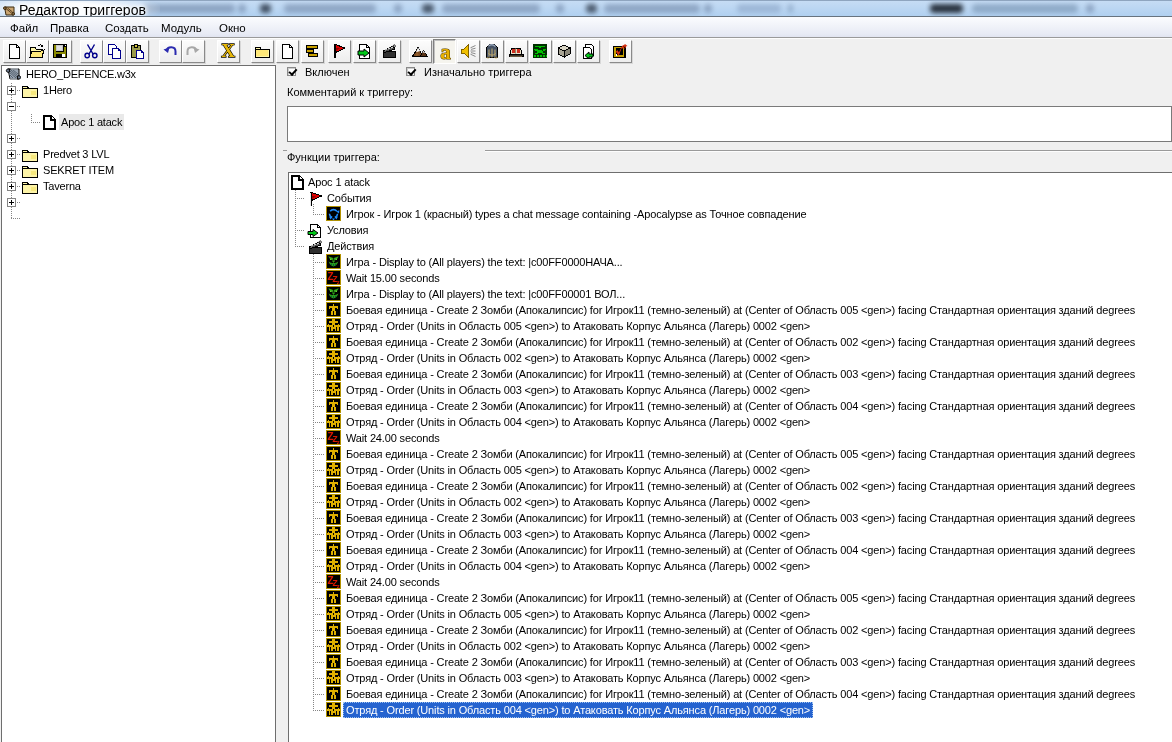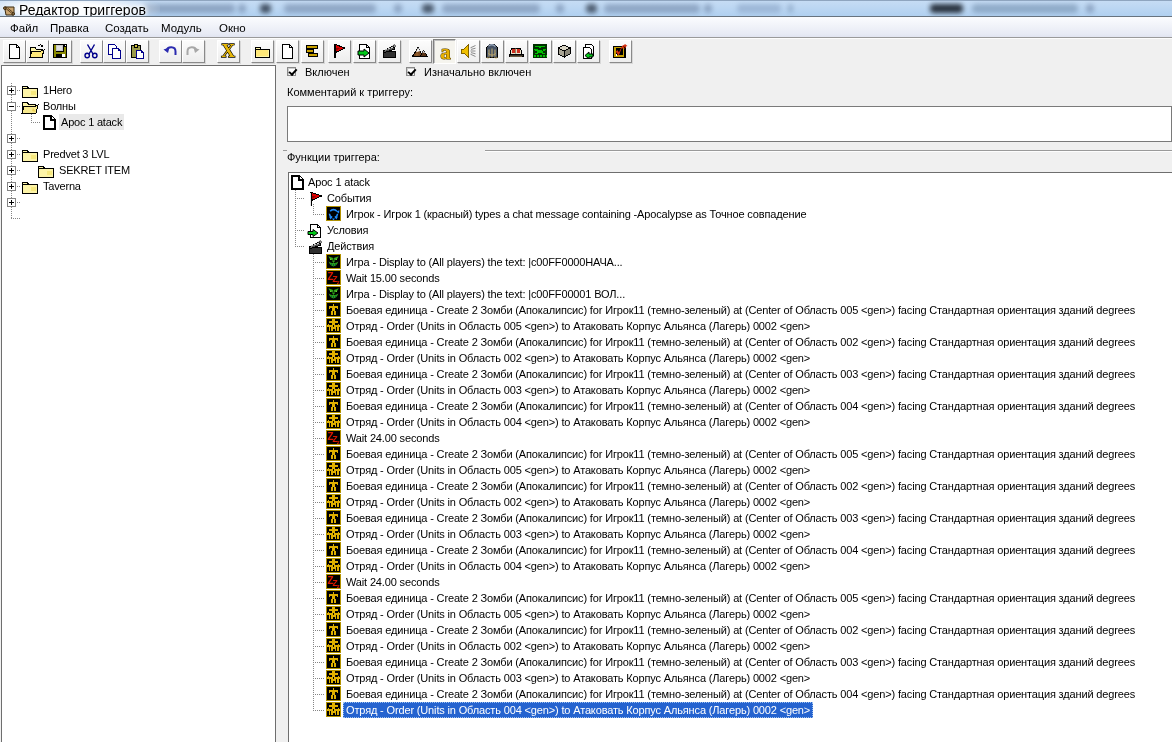--- a/index.html
+++ b/index.html
@@ -271,44 +271,46 @@
         <rect x="1" y="2.5" width="12.5" height="12.5" fill="#000"></rect>
         <rect x="2.8" y="4.3" width="8.9" height="8.9" fill="none" stroke="#c8a000" stroke-width="1.5"></rect>
         <path d="M3.8 8.8l3 3.8 2.8-7.4 3.4 0.4-1.6-1.8 1.2-2.3-2.6 1.6-3 6.2-1.8-2.3z" fill="#d83010" shape-rendering="auto"></path>
         <path d="M13 1l2.5 2-1.7 0.4 0.1 1.8L11.5 3z" fill="#d83010" shape-rendering="auto"></path>
         <rect x="3.8" y="11" width="1.5" height="1.5" fill="#fff"></rect>
       </svg>
     </div>
 </div>
 <div id="lefttree">
 <div class="vdot" style="left:9px;top:17px;height:136px"></div>
+<div class="row" style="left:0;top:0px;width:275px">
+<span class="abs" style="left:3px;top:0">
+        <svg width="16" height="16" viewBox="0 0 16 16" shape-rendering="crispEdges">
+          <path d="M3 3h11v10H5z" fill="#9aa6b4" stroke="#000" shape-rendering="auto"></path>
+          <path d="M3 3c-2.2 0-2.2 3.2 0 3.2h1.6V3z" fill="#6a768a" stroke="#000" shape-rendering="auto"></path>
+          <path d="M14 13c2.2 0 2.2-3.2 0-3.2h-1.6V13z" fill="#6a768a" stroke="#000" shape-rendering="auto"></path>
+          <path d="M5 5l7 6M6 4l7 6M8 4l5 4M4 6l7 6M4 8l5 5" stroke="#55616f" shape-rendering="auto"></path>
+          <path d="M6 3h7M5 13h7" stroke="#c3ccd6" shape-rendering="auto"></path>
+        </svg>
+      </span>
+<span class="rtxt" style="left:24px">HERO_DEFENCE.w3x</span>
+    </div>
 <div class="hdot" style="left:9px;top:24px;width:10px"></div>
 <div class="expand plus" style="left:5px;top:20px"></div>
 <div class="row" style="left:0;top:16px;width:275px">
 <span class="abs" style="left:19px;top:1px">
         <svg width="17" height="15" viewBox="0 0 17 15" shape-rendering="crispEdges">
           <path d="M1 3h5l1.5 2H16v9H1z" fill="#fdf4a8" stroke="#000"></path>
           <path d="M1 5h14" stroke="#000" fill="none"></path>
           <path d="M10 8h5v4h-5z" fill="#f6e87e"></path>
         </svg>
       </span>
 <span class="rtxt" style="left:41px">1Hero</span>
     </div>
 <div class="hdot" style="left:9px;top:40px;width:10px"></div>
 <div class="expand " style="left:5px;top:36px"></div>
-<div class="row" style="left:0;top:32px;width:275px">
-<span class="abs" style="left:19px;top:1px">
-        <svg width="18" height="15" viewBox="0 0 18 15" shape-rendering="crispEdges">
-          <path d="M1 3h5l1.5 2H14v3l-2 6H1z" fill="#fdf4a8" stroke="#000"></path>
-          <path d="M3 7h12l2-1-2 8H1z" fill="#f7e98e" stroke="#000"></path>
-          <path d="M12 9l3 4-4-1z" fill="#eccf54" shape-rendering="auto"></path>
-        </svg>
-      </span>
-<span class="rtxt" style="left:41px">Волны</span>
-    </div>
 <div class="vdot" style="left:29px;top:48px;height:8px"></div>
 <div class="hdot" style="left:29px;top:56px;width:10px"></div>
 <div class="row" style="left:0;top:48px;width:275px">
 <span class="abs" style="left:41px;top:1px">
         <svg width="13" height="15" viewBox="0 0 13 15" shape-rendering="crispEdges">
           <path d="M1 1h7l4 4v9H1z" fill="#fff" stroke="#000" stroke-width="1.6"></path>
           <path d="M8 1v4h4" fill="#fff" stroke="#000" stroke-width="1.2"></path>
         </svg>
       </span>
 <span class="rtxt lsel" style="left:57px;padding:0 2px">Apoc 1 atack</span>
@@ -322,21 +324,21 @@
         <svg width="17" height="15" viewBox="0 0 17 15" shape-rendering="crispEdges">
           <path d="M1 3h5l1.5 2H16v9H1z" fill="#fdf4a8" stroke="#000"></path>
           <path d="M1 5h14" stroke="#000" fill="none"></path>
           <path d="M10 8h5v4h-5z" fill="#f6e87e"></path>
         </svg>
       </span>
 <span class="rtxt" style="left:41px">Predvet 3 LVL</span>
     </div>
 <div class="hdot" style="left:9px;top:104px;width:10px"></div>
 <div class="expand plus" style="left:5px;top:100px"></div>
-<div class="row" style="left:16px;top:96px;width:275px">
+<div class="row" style="left:0;top:96px;width:275px">
 <span class="abs" style="left:19px;top:1px">
         <svg width="17" height="15" viewBox="0 0 17 15" shape-rendering="crispEdges">
           <path d="M1 3h5l1.5 2H16v9H1z" fill="#fdf4a8" stroke="#000"></path>
           <path d="M1 5h14" stroke="#000" fill="none"></path>
           <path d="M10 8h5v4h-5z" fill="#f6e87e"></path>
         </svg>
       </span>
 <span class="rtxt" style="left:41px">SEKRET ITEM</span>
     </div>
 <div class="hdot" style="left:9px;top:120px;width:10px"></div>
@@ -353,21 +355,21 @@
     </div>
 <div class="hdot" style="left:9px;top:136px;width:10px"></div>
 <div class="expand plus" style="left:5px;top:132px"></div>
 <div class="hdot" style="left:9px;top:152px;width:10px"></div>
 </div>
 <div class="abs" style="left:276px;top:65px;width:12px;height:677px;background:#f2f5f9"></div>
 <div id="rightpanel">
 <div class="cb" style="left:11px;top:3px"></div>
 <div class="lbl" style="left:29px;top:2px">Включен</div>
 <div class="cb" style="left:130px;top:3px"></div>
-<div class="lbl" style="left:148px;top:2px">Изначально включен</div>
+<div class="lbl" style="left:148px;top:2px">Изначально триггера</div>
 <div class="lbl" style="left:11px;top:22px">Комментарий к триггеру:</div>
 <div id="comment"></div>
 <div class="lbl" style="left:11px;top:87px">Функции триггера:</div>
 <div class="abs" style="left:209px;top:86px;width:687px;height:1px;background:#9a9a9a;box-shadow:0 1px 0 #fdfdfd"></div>
 <div class="abs" style="left:7px;top:86px;width:4px;height:1px;background:#9a9a9a"></div>
 </div>
 <div id="functree">
 <div class="vdot" style="left:6px;top:17px;height:56px"></div>
 <div class="hdot" style="left:6px;top:25px;width:10px"></div>
 <div class="hdot" style="left:6px;top:57px;width:10px"></div>

